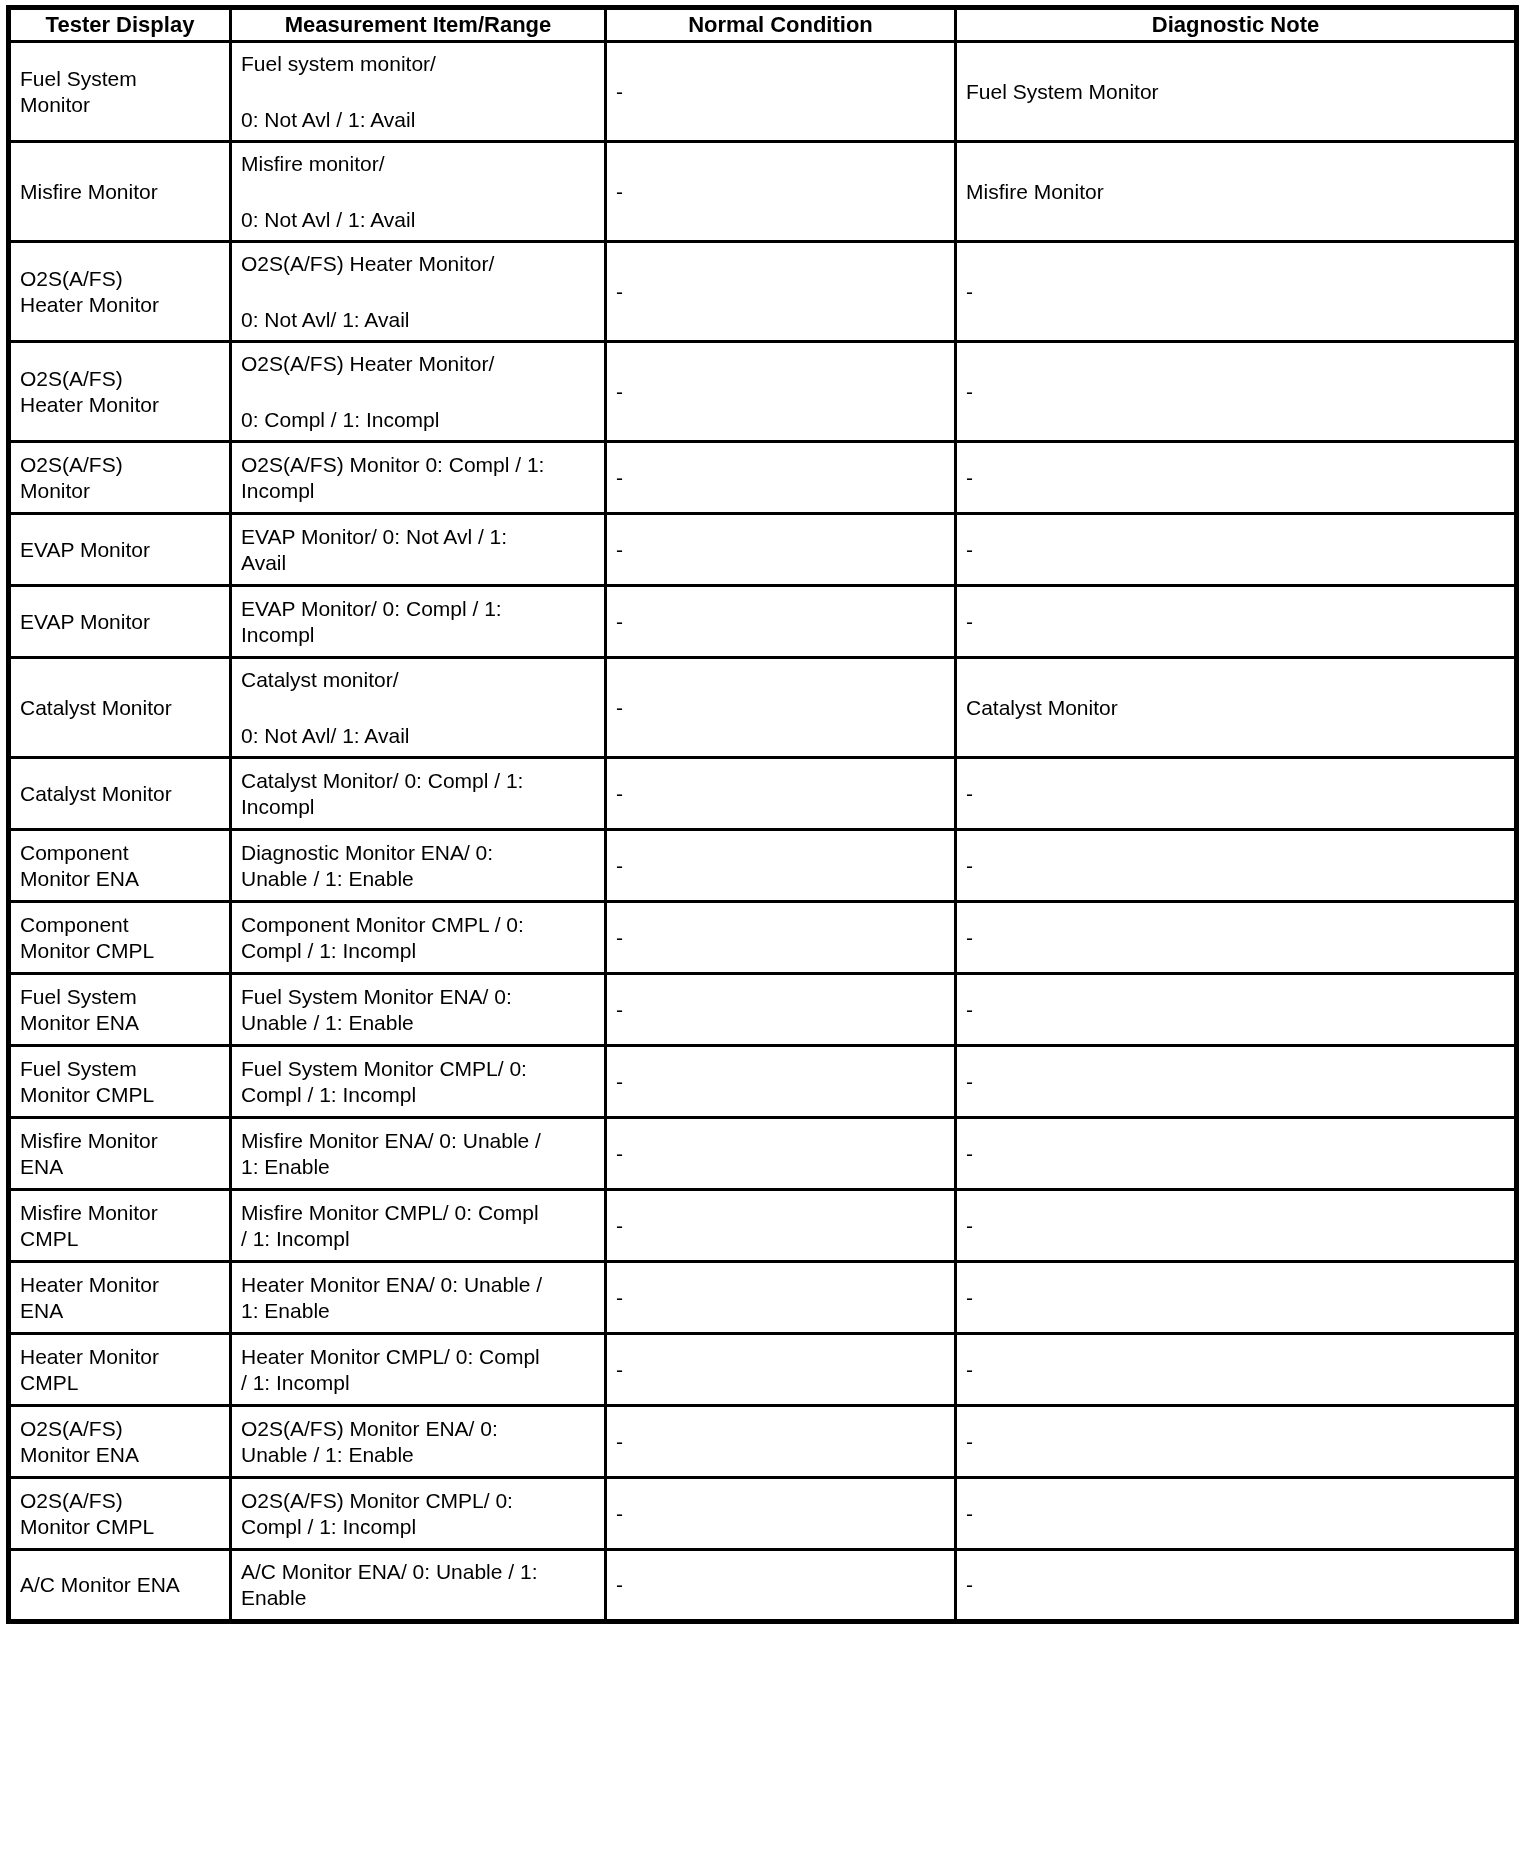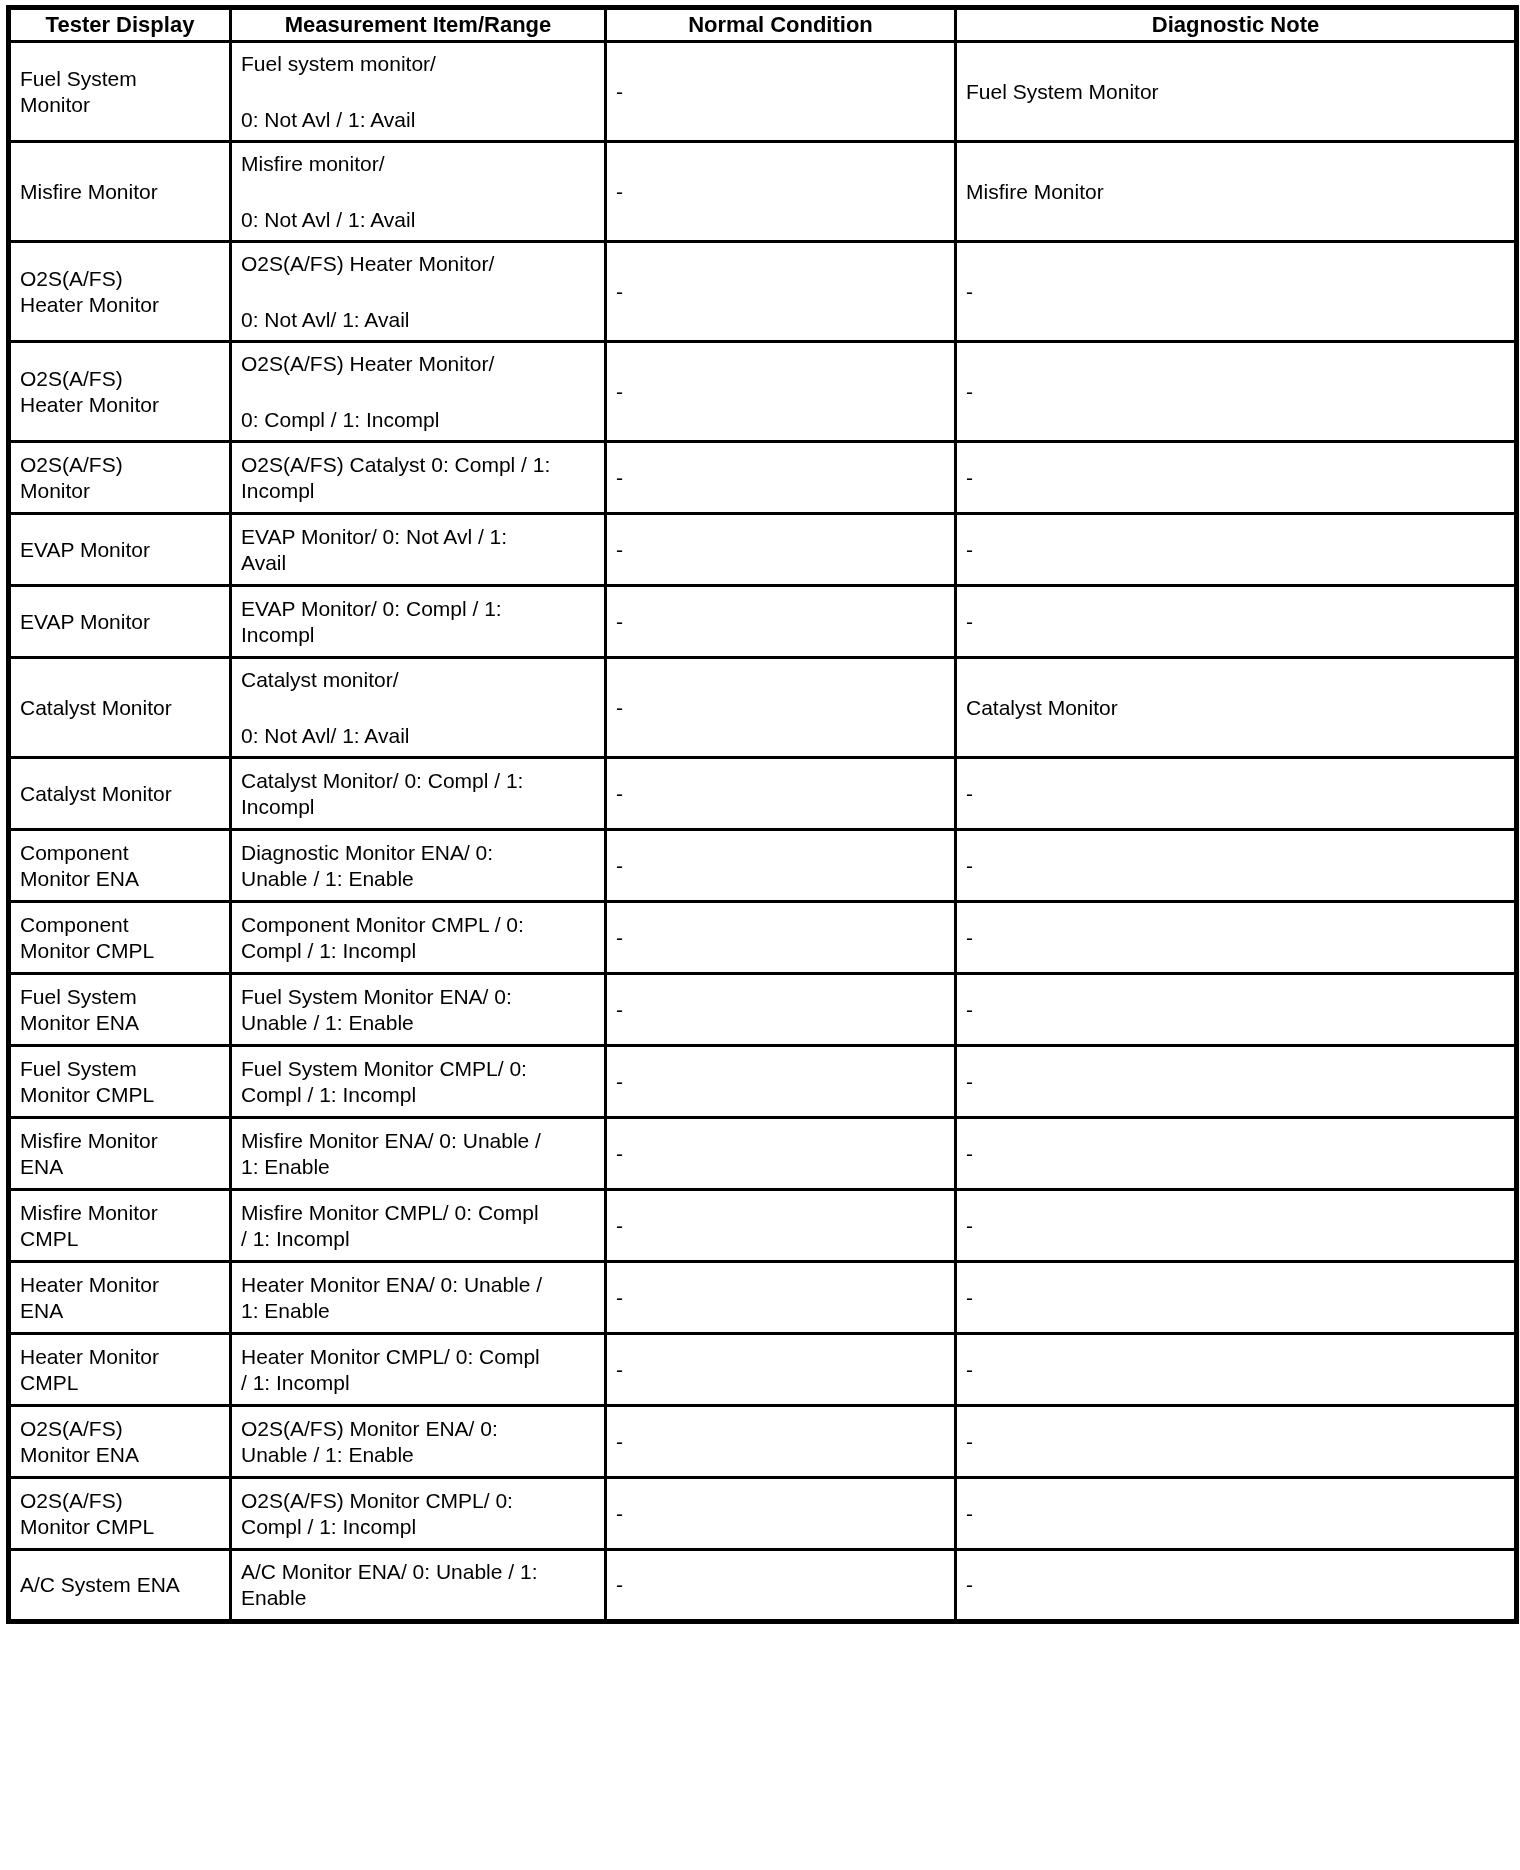--- a/index.html
+++ b/index.html
@@ -122,21 +122,21 @@
           </td>
     <td class="normal-cell">-</td>
     <td class="note-cell">-</td>
   </tr>
         <tr class="short">
     <td class="display-cell">
             <div class="line">O2S(A/FS)</div>
             <div class="line">Monitor</div>
           </td>
     <td class="item-cell nogap">
-            <div class="line">O2S(A/FS) Catalyst 0: Compl / 1:</div>
+            <div class="line">O2S(A/FS) Monitor 0: Compl / 1:</div>
             <div class="line">Incompl</div>
           </td>
     <td class="normal-cell">-</td>
     <td class="note-cell">-</td>
   </tr>
         <tr class="short">
     <td class="display-cell">
             <div class="line">EVAP Monitor</div>
           </td>
     <td class="item-cell nogap">
@@ -294,21 +294,21 @@
           </td>
     <td class="item-cell nogap">
             <div class="line">O2S(A/FS) Monitor CMPL/ 0:</div>
             <div class="line">Compl / 1: Incompl</div>
           </td>
     <td class="normal-cell">-</td>
     <td class="note-cell">-</td>
   </tr>
         <tr class="short">
     <td class="display-cell">
-            <div class="line">A/C System ENA</div>
+            <div class="line">A/C Monitor ENA</div>
           </td>
     <td class="item-cell nogap">
             <div class="line">A/C Monitor ENA/ 0: Unable / 1:</div>
             <div class="line">Enable</div>
           </td>
     <td class="normal-cell">-</td>
     <td class="note-cell">-</td>
   </tr>
       </tbody>
   </table>

